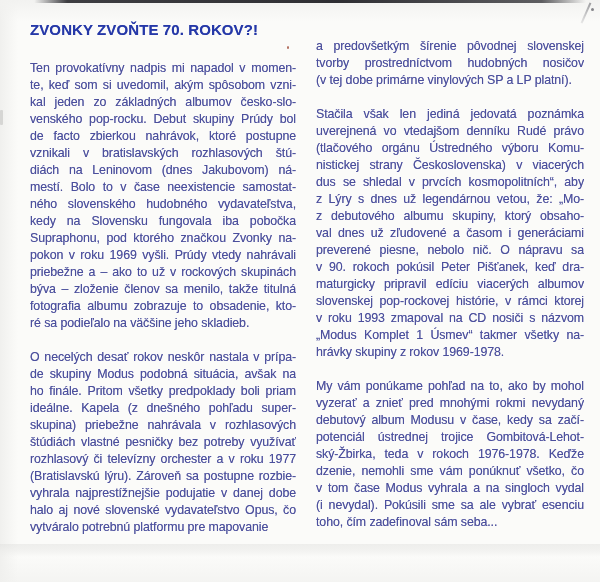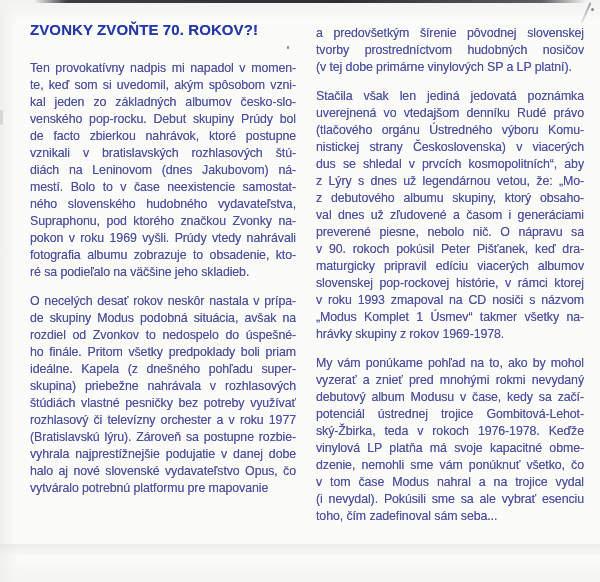--- a/index.html
+++ b/index.html
@@ -56,21 +56,21 @@
   .headline {
     color: #2538a8;
     font-weight: 700;
     font-size: 15px;
     line-height: 17px;
     letter-spacing: 0.1px;
     margin-bottom: 22px;
     text-shadow: 0 0 0.6px rgba(37,56,168,0.55);
   }
   .para {
-    margin: 4px 0 12px 0;
+    margin: 17px 0 12px 0;
     color: #4b4f9d;
     font-size: 12.4px;
     line-height: 17px;
     letter-spacing: -0.1px;
     text-shadow: 0 0 0.5px rgba(75,79,157,0.6);
   }
   .para .line {
     text-align: justify;
     text-align-last: justify;
     white-space: normal;
@@ -98,29 +98,31 @@
     <div class="para">
         <div class="line">Ten provokatívny nadpis mi napadol v momen-</div>
         <div class="line">te, keď som si uvedomil, akým spôsobom vzni-</div>
         <div class="line">kal jeden zo základných albumov česko-slo-</div>
         <div class="line">venského pop-rocku. Debut skupiny Prúdy bol</div>
         <div class="line">de facto zbierkou nahrávok, ktoré postupne</div>
         <div class="line">vznikali v bratislavských rozhlasových štú-</div>
         <div class="line">diách na Leninovom (dnes Jakubovom) ná-</div>
         <div class="line">mestí. Bolo to v čase neexistencie samostat-</div>
         <div class="line">ného slovenského hudobného vydavateľstva,</div>
+        <div class="line">kedy na Slovensku fungovala iba pobočka</div>
         <div class="line">Supraphonu, pod ktorého značkou Zvonky na-</div>
         <div class="line">pokon v roku 1969 vyšli. Prúdy vtedy nahrávali</div>
+        <div class="line">priebežne a – ako to už v rockových skupinách</div>
+        <div class="line">býva – zloženie členov sa menilo, takže titulná</div>
         <div class="line">fotografia albumu zobrazuje to obsadenie, kto-</div>
         <div class="line last">ré sa podieľalo na väčšine jeho skladieb.</div>
       </div>
     <div class="para">
         <div class="line">O necelých desať rokov neskôr nastala v prípa-</div>
         <div class="line">de skupiny Modus podobná situácia, avšak na</div>
-        <div class="line">rozdiel od Zvonkov to nedospelo do úspešné-</div>
         <div class="line">ho finále. Pritom všetky predpoklady boli priam</div>
         <div class="line">ideálne. Kapela (z dnešného pohľadu super-</div>
         <div class="line">skupina) priebežne nahrávala v rozhlasových</div>
         <div class="line">štúdiách vlastné pesničky bez potreby využívať</div>
         <div class="line">rozhlasový či televízny orchester a v roku 1977</div>
         <div class="line">(Bratislavskú lýru). Zároveň sa postupne rozbie-</div>
         <div class="line">vyhrala najprestížnejšie podujatie v danej dobe</div>
         <div class="line">halo aj nové slovenské vydavateľstvo Opus, čo</div>
         <div class="line last">vytváralo potrebnú platformu pre mapovanie</div>
       </div>
@@ -147,20 +149,19 @@
         <div class="line">v roku 1993 zmapoval na CD nosiči s názvom</div>
         <div class="line">„Modus Komplet 1 Úsmev“ takmer všetky na-</div>
         <div class="line last">hrávky skupiny z rokov 1969-1978.</div>
       </div>
     <div class="para">
         <div class="line">My vám ponúkame pohľad na to, ako by mohol</div>
         <div class="line">vyzerať a znieť pred mnohými rokmi nevydaný</div>
         <div class="line">debutový album Modusu v čase, kedy sa začí-</div>
         <div class="line">potenciál ústrednej trojice Gombitová-Lehot-</div>
         <div class="line">ský-Žbirka, teda v rokoch 1976-1978. Keďže</div>
-        <div class="line">vinylová LP platňa má svoje kapacitné obme-</div>
         <div class="line">dzenie, nemohli sme vám ponúknuť všetko, čo</div>
-        <div class="line">v tom čase Modus nahral a na trojice vydal</div>
+        <div class="line">v tom čase Modus vyhrala a na singloch vydal</div>
         <div class="line">(i nevydal). Pokúsili sme sa ale vybrať esenciu</div>
         <div class="line last">toho, čím zadefinoval sám seba...</div>
       </div>
   </div>
 </div>
 
 </body></html>

